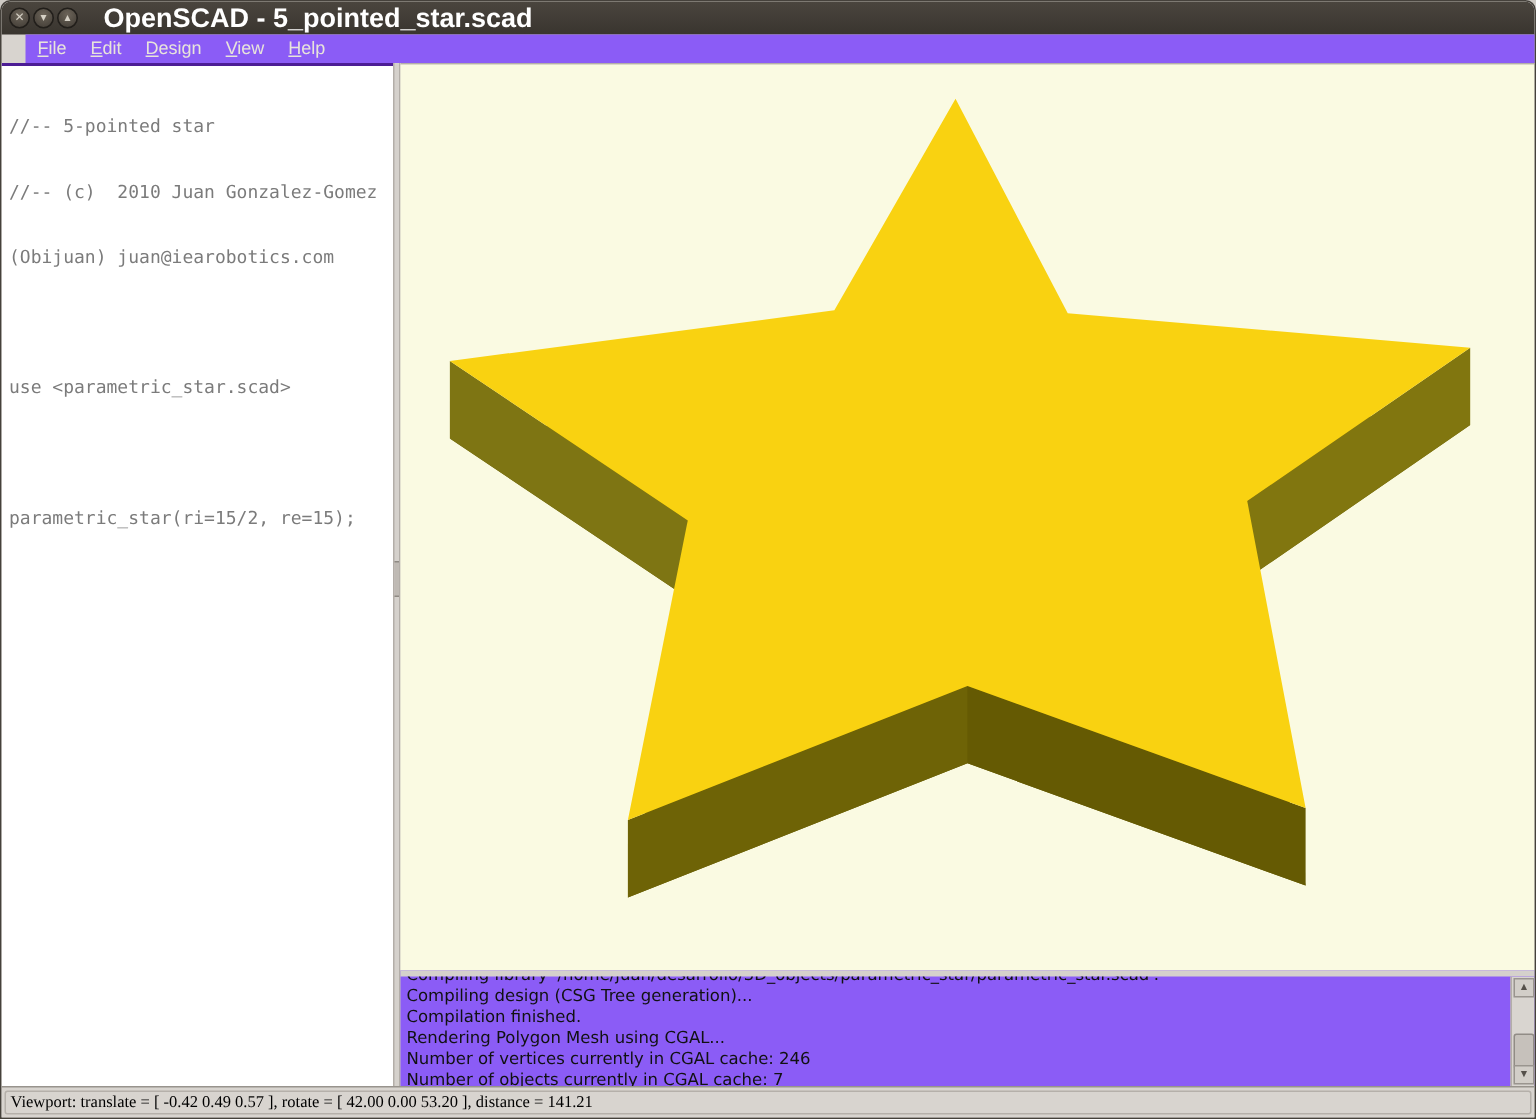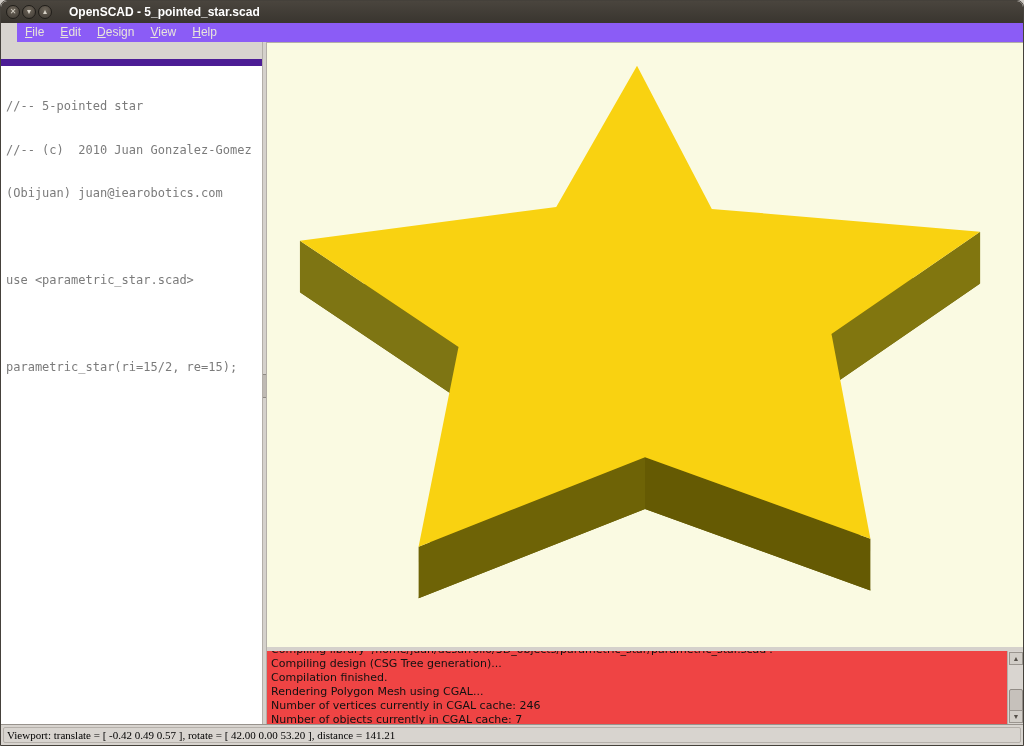--- a/index.html
+++ b/index.html
@@ -9,48 +9,48 @@
 
   
   .titlebar { position:absolute; left:0; top:0; width:100%; height:22px;
               background:linear-gradient(#4a453e,#39352f); border-radius:6px 6px 0 0; }
   .winbtn { position:absolute; top:4px; width:14px; height:14px; border-radius:50%;
             background:radial-gradient(circle at 50% 32%, #6c6459, #403b34);
             border:1px solid #211e1a; color:#d6d1c6; font-size:8px; line-height:12px;
             text-align:center; cursor:default; }
   .winbtn.b0 { left:5px; } .winbtn.b1 { left:21px; } .winbtn.b2 { left:37px; }
   .title { position:absolute; left:68px; top:0; height:22px; line-height:22px;
-           color:#ffffff; font-weight:bold; font-size:12px; white-space:nowrap; }
+           color:#ffffff; font-weight:bold; font-size:18px; white-space:nowrap; }
 
   
   .menubar { position:absolute; left:16px; top:22px; width:100%; height:19px; background:#8b5cf6; display:flex; }
   .menu-item { color:#e8e4db; font-size:12px; line-height:19px; padding:0 8px; white-space:nowrap; }
   .menu-item u { text-decoration:underline; }
 
   
   .editor { position:absolute; left:0; top:41px; width:261px; bottom:21px; background:#ffffff;
-            border-top:7px solid #4c1d95; font-family:"DejaVu Sans Mono", monospace;
+            border-top:2px solid #4c1d95; font-family:"DejaVu Sans Mono", monospace;
             font-size:12px; color:#7b7b7b; line-height:14.5px; padding:4px 0 13px 5px;
-            white-space:pre; overflow:hidden;margin-top:17px; }
+            white-space:pre; overflow:hidden; }
   .code-line { min-height:14.5px; }
 
   
   .splitter { position:absolute; left:261px; top:41px; width:5px; bottom:21px;
               background:#d5d1cc; border-left:1px solid #b3aea8; border-right:1px solid #b3aea8; }
   .splitter-handle { position:absolute; left:0; top:332px; width:3px; height:24px;
                      background:#bfbab4; border-top:1px solid #8f8a84; border-bottom:1px solid #8f8a84; }
 
   
   .rightcol { position:absolute; left:266px; right:0; top:41px; bottom:21px; }
   .viewport { position:absolute; left:0; right:0; top:0; bottom:77px; border-top:1px solid #b3aea8;
               background:#fafae2; overflow:hidden; }
   .viewport svg { position:absolute; left:0; top:0; width:100%; height:100%; }
 
   
-  .console { position:absolute; left:0; right:0; bottom:0; height:77px; background:#ef4444;
+  .console { position:absolute; left:0; right:0; bottom:0; height:77px; background:#8b5cf6;
              border-top:4px solid #d5d1cc; overflow:hidden; }
   .console-lines { position:absolute; left:4px; right:20px; top:-8px;
                    font-family:"DejaVu Sans", "Liberation Sans", sans-serif;
                    font-size:11px; line-height:14px; color:#111111; white-space:nowrap; overflow:hidden; }
   .console-line { height:14px; }
 
   .scrollbar { position:absolute; right:0; top:0; bottom:0; width:16px; background:#d9d5d0;
                border-left:1px solid #b3aea8; }
   .sb-btn { position:absolute; left:1px; width:14px; height:13px; background:#d2cec8;
             border:1px solid #9a958f; font-size:7px; line-height:11px; text-align:center; color:#55504a; }

